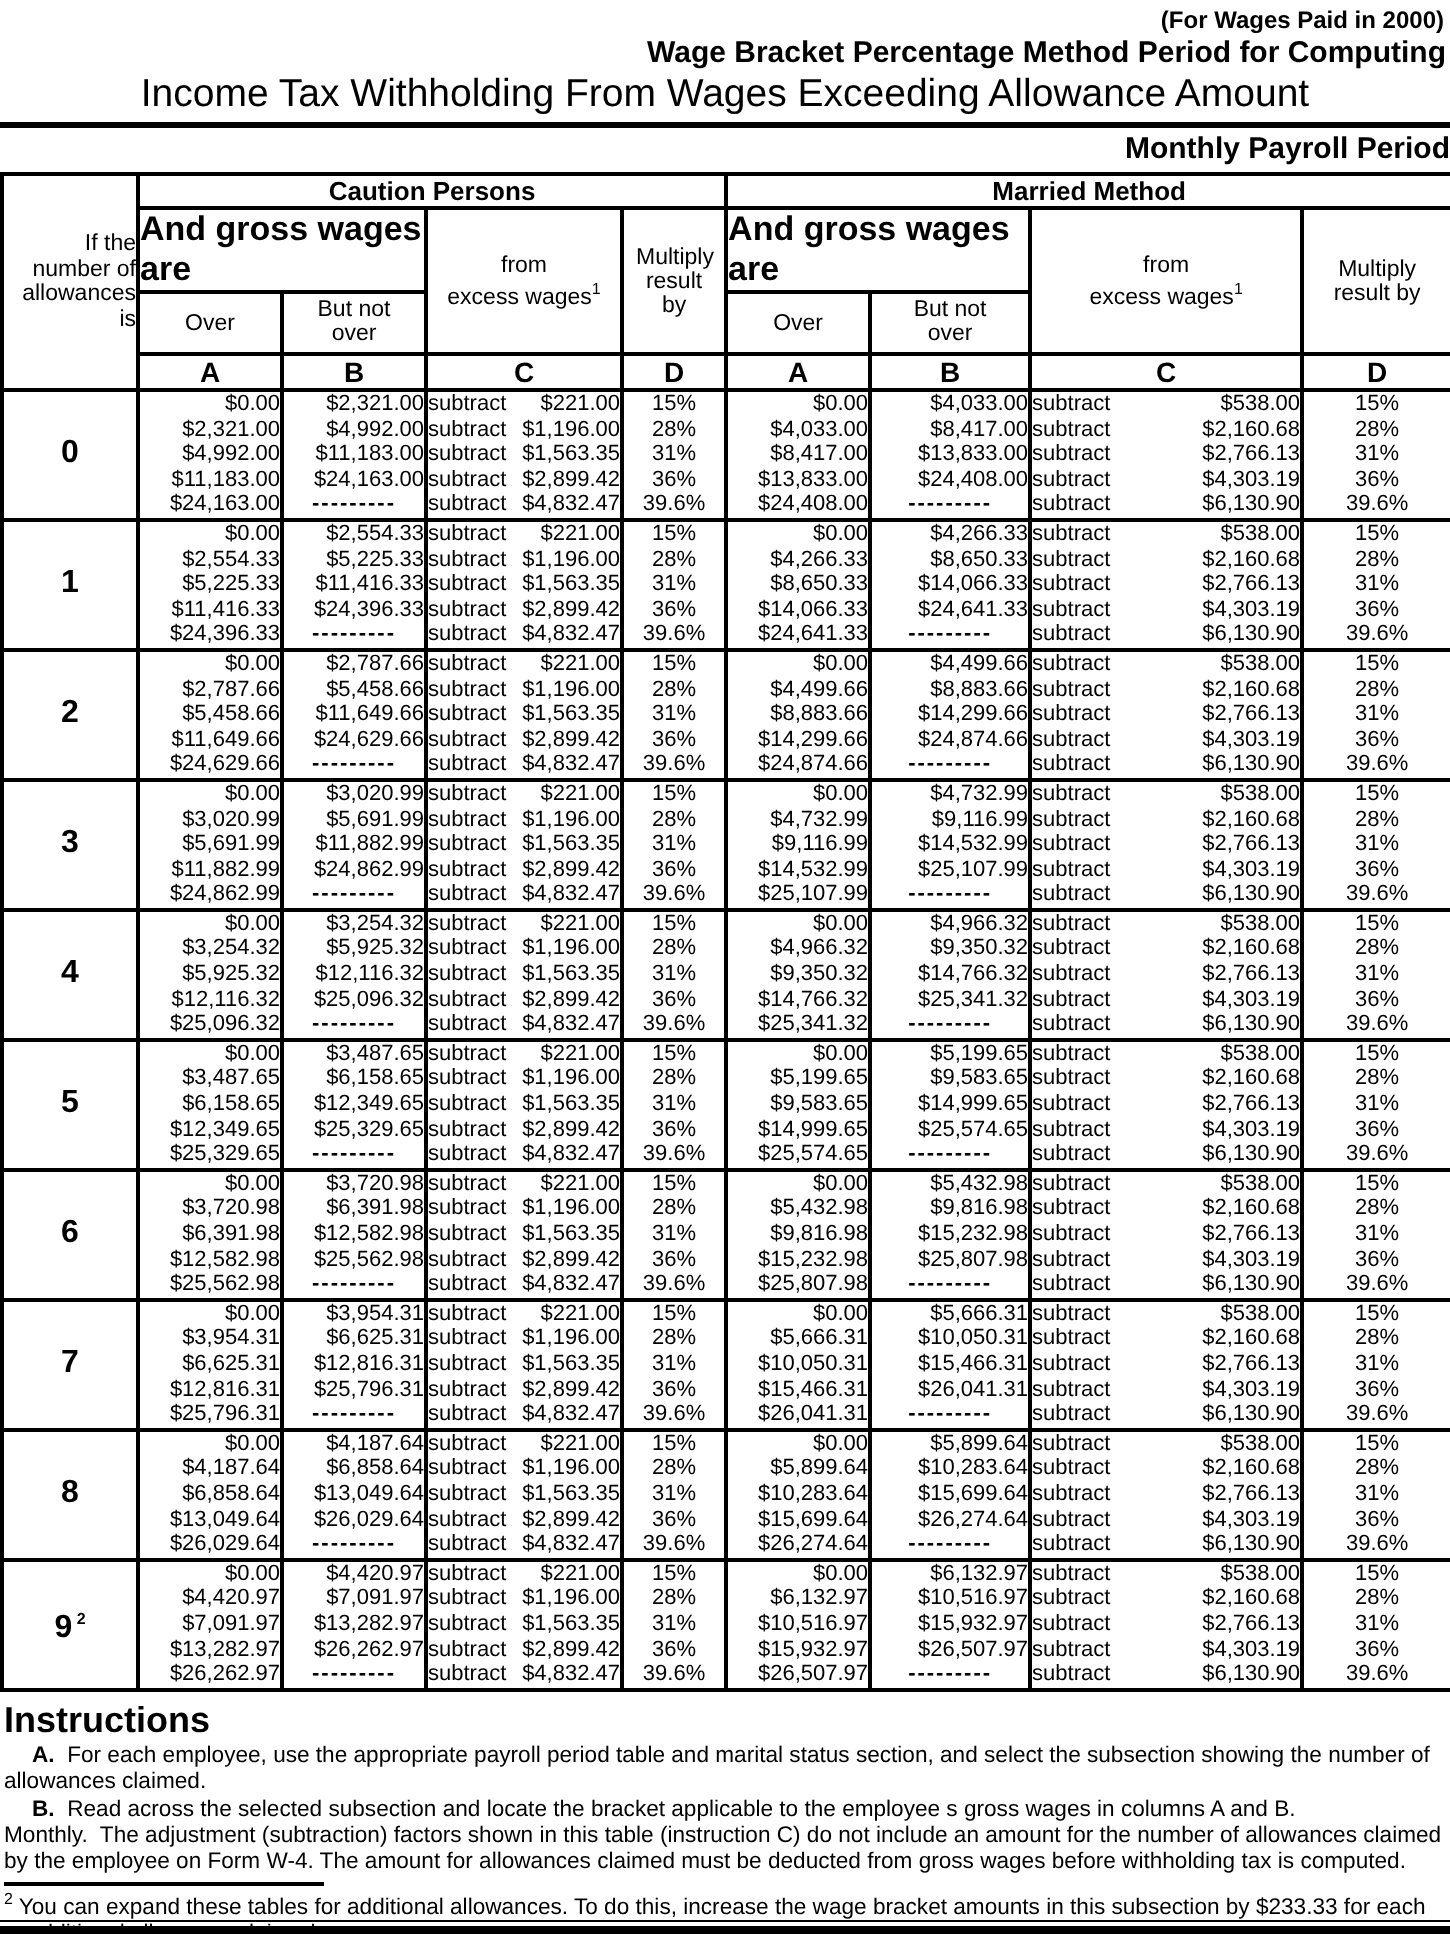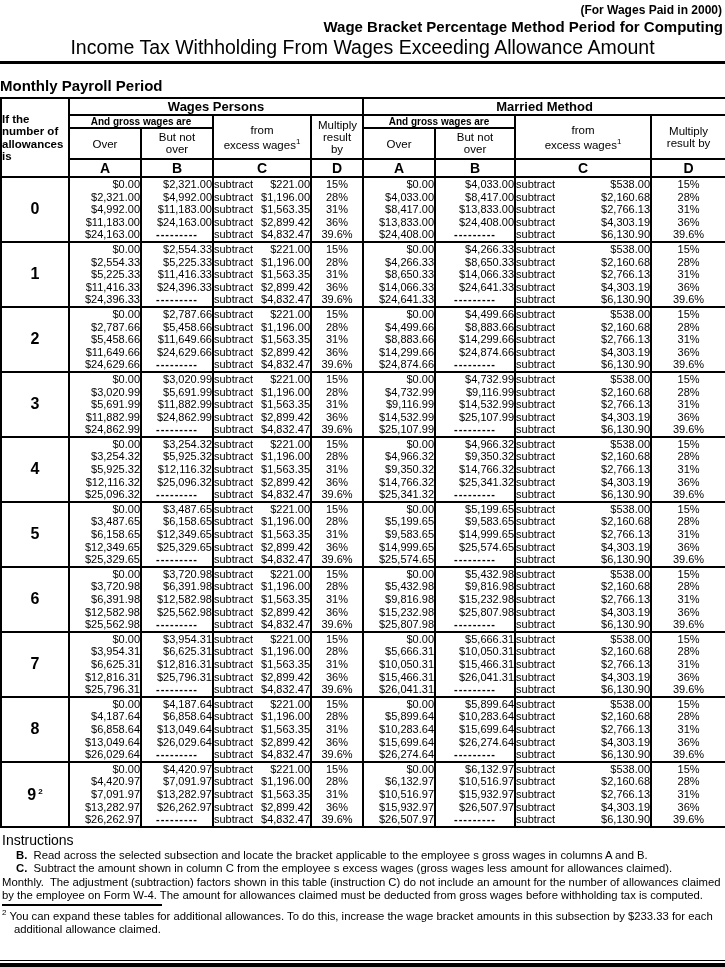--- a/index.html
+++ b/index.html
@@ -8,43 +8,43 @@
     width:725px; height:967px; background:#fff; color:#000;
     font-family:"Liberation Sans", sans-serif; overflow:hidden;
   }
   .page { width:725px; height:967px; padding:0; position:relative; }
 
   
   .hdr-note { text-align:right; font-weight:bold; font-size:12px; padding:3px 3px 0 0; }
   .hdr-sub  { text-align:right; font-weight:bold; font-size:15px; padding:1px 2px 0 0; }
   .hdr-main { text-align:center; font-weight:normal; font-size:19.5px; padding:1px 0 2px 0; white-space:nowrap; }
   .thick-rule { height:3px; background:#000; }
-  .period { text-align:left; font-weight:bold; font-size:15px; padding:13px 0 3px 0; }
+  .period { text-align:right; font-weight:bold; font-size:15px; padding:2px 0 3px 0; }
 
   
   table.brackets { border-collapse:collapse; width:725px; table-layout:fixed; }
   table.brackets th, table.brackets td { border:2px solid #000; padding:0; }
   table.brackets { border:2px solid #000; border-top:1px solid #000; }
   th { font-weight:bold; }
   .sec-name { font-size:13px; text-align:center; padding:1px 0; }
-  .allow-hdr { font-size:11.5px; font-weight:bold; text-align:left; line-height:12.5px; padding:2px;margin-left:32px; }
-  .gross-hdr { font-size:10px; text-align:center; padding:1px 0; }
+  .allow-hdr { font-size:11.5px; font-weight:normal; text-align:right; line-height:12.5px; padding:2px;margin-left:32px; }
+  .gross-hdr { font-size:17px; text-align:left; padding:1px 0; }
   .sub-hdr { font-size:11.5px; font-weight:normal; text-align:center; line-height:12px; padding:2px 0 3px; vertical-align:middle; }
   .letter-row th { font-size:14px; text-align:center; padding:0 0 1px; border-bottom:3px solid #000; }
   tbody td { vertical-align:top; font-size:11px; line-height:12.6px; padding:2px 4px 3px; }
   td.allow-cell { text-align:center; vertical-align:middle; font-size:16px; font-weight:bold; }
   .amt { text-align:right; }
   .c-line { display:flex; justify-content:space-between; }
   .pct { text-align:center; }
   .dashes { text-align:center; font-weight:bold; letter-spacing:1px; }
   sup { font-size:8px; }
 
   
   .instructions { padding:2px 3px 0 2px; }
-  .instr-head { font-weight:normal; font-size:14px; padding:2px 0 1px; }
+  .instr-head { font-weight:bold; font-size:18px; padding:2px 0 1px; }
   .instr-item { font-size:11.3px; line-height:13.4px; }
   .instr-item.indent { text-indent:14px; }
   .instr-item b { font-weight:bold; }
   .fn-sep { width:160px; border-top:2px solid #000; margin-top:2px; }
   .footnote { font-size:11.3px; line-height:13.4px; padding-left:12px; text-indent:-12px; }
   .bottom-rules { position:absolute; left:0; right:0; bottom:0; }
   .bottom-rules .thin { border-top:1px solid #000; }
   .bottom-rules .thick { height:4px; background:#000; margin-top:2px; }
 </style>
 </head>
@@ -66,21 +66,21 @@
         <col style="width:98px">
         <col style="width:52px">
       <col style="width:72px">
         <col style="width:80px">
         <col style="width:136px">
         <col style="width:75px">
     </colgroup>
     <thead>
       <tr>
         <th rowspan="4" class="allow-hdr">If the number of allowances is</th>
-        <th colspan="4" class="sec-name">Wages Persons</th>
+        <th colspan="4" class="sec-name">Caution Persons</th>
         <th colspan="4" class="sec-name">Married Method</th>
       </tr>
       <tr>
         <th colspan="2" class="gross-hdr">And gross wages are</th>
         <th rowspan="2" class="sub-hdr">
           <span>from</span><br>
           <span>excess wages</span><sup>1</sup>
         </th>
         <th rowspan="2" class="sub-hdr" style="padding:0 6px;">Multiply result by</th>
         <th colspan="2" class="gross-hdr">And gross wages are</th>
@@ -997,22 +997,22 @@
             <div class="pct">36%</div>
             <div class="pct">39.6%</div>
           </td>
         </tr>
       </tbody>
   </table>
 
   <div class="instructions">
     <div class="instr-head">Instructions</div>
     <div id="instr-list">
+        <div class="instr-item indent"><b>A.</b>&nbsp; For each employee, use the appropriate payroll period table and marital status section, and select the subsection showing the number of allowances claimed.</div>
         <div class="instr-item indent"><b>B.</b>&nbsp; Read across the selected subsection and locate the bracket applicable to the employee s gross wages in columns A and B.</div>
-        <div class="instr-item indent"><b>C.</b>&nbsp; Subtract the amount shown in column C from the employee s excess wages (gross wages less amount for allowances claimed).</div>
         <div class="instr-item"><span>Monthly.</span>&nbsp; The adjustment (subtraction) factors shown in this table (instruction C) do not include an amount for the number of allowances claimed by the employee on Form W-4. The amount for allowances claimed must be deducted from gross wages before withholding tax is computed.</div>
       </div>
     <div class="fn-sep"></div>
     <div id="fn-list">
         <div class="footnote"><sup>2</sup> You can expand these tables for additional allowances. To do this, increase the wage bracket amounts in this subsection by $233.33 for each additional allowance claimed.</div>
       </div>
   </div>
 
   <div class="bottom-rules">
     <div class="thin"></div>

